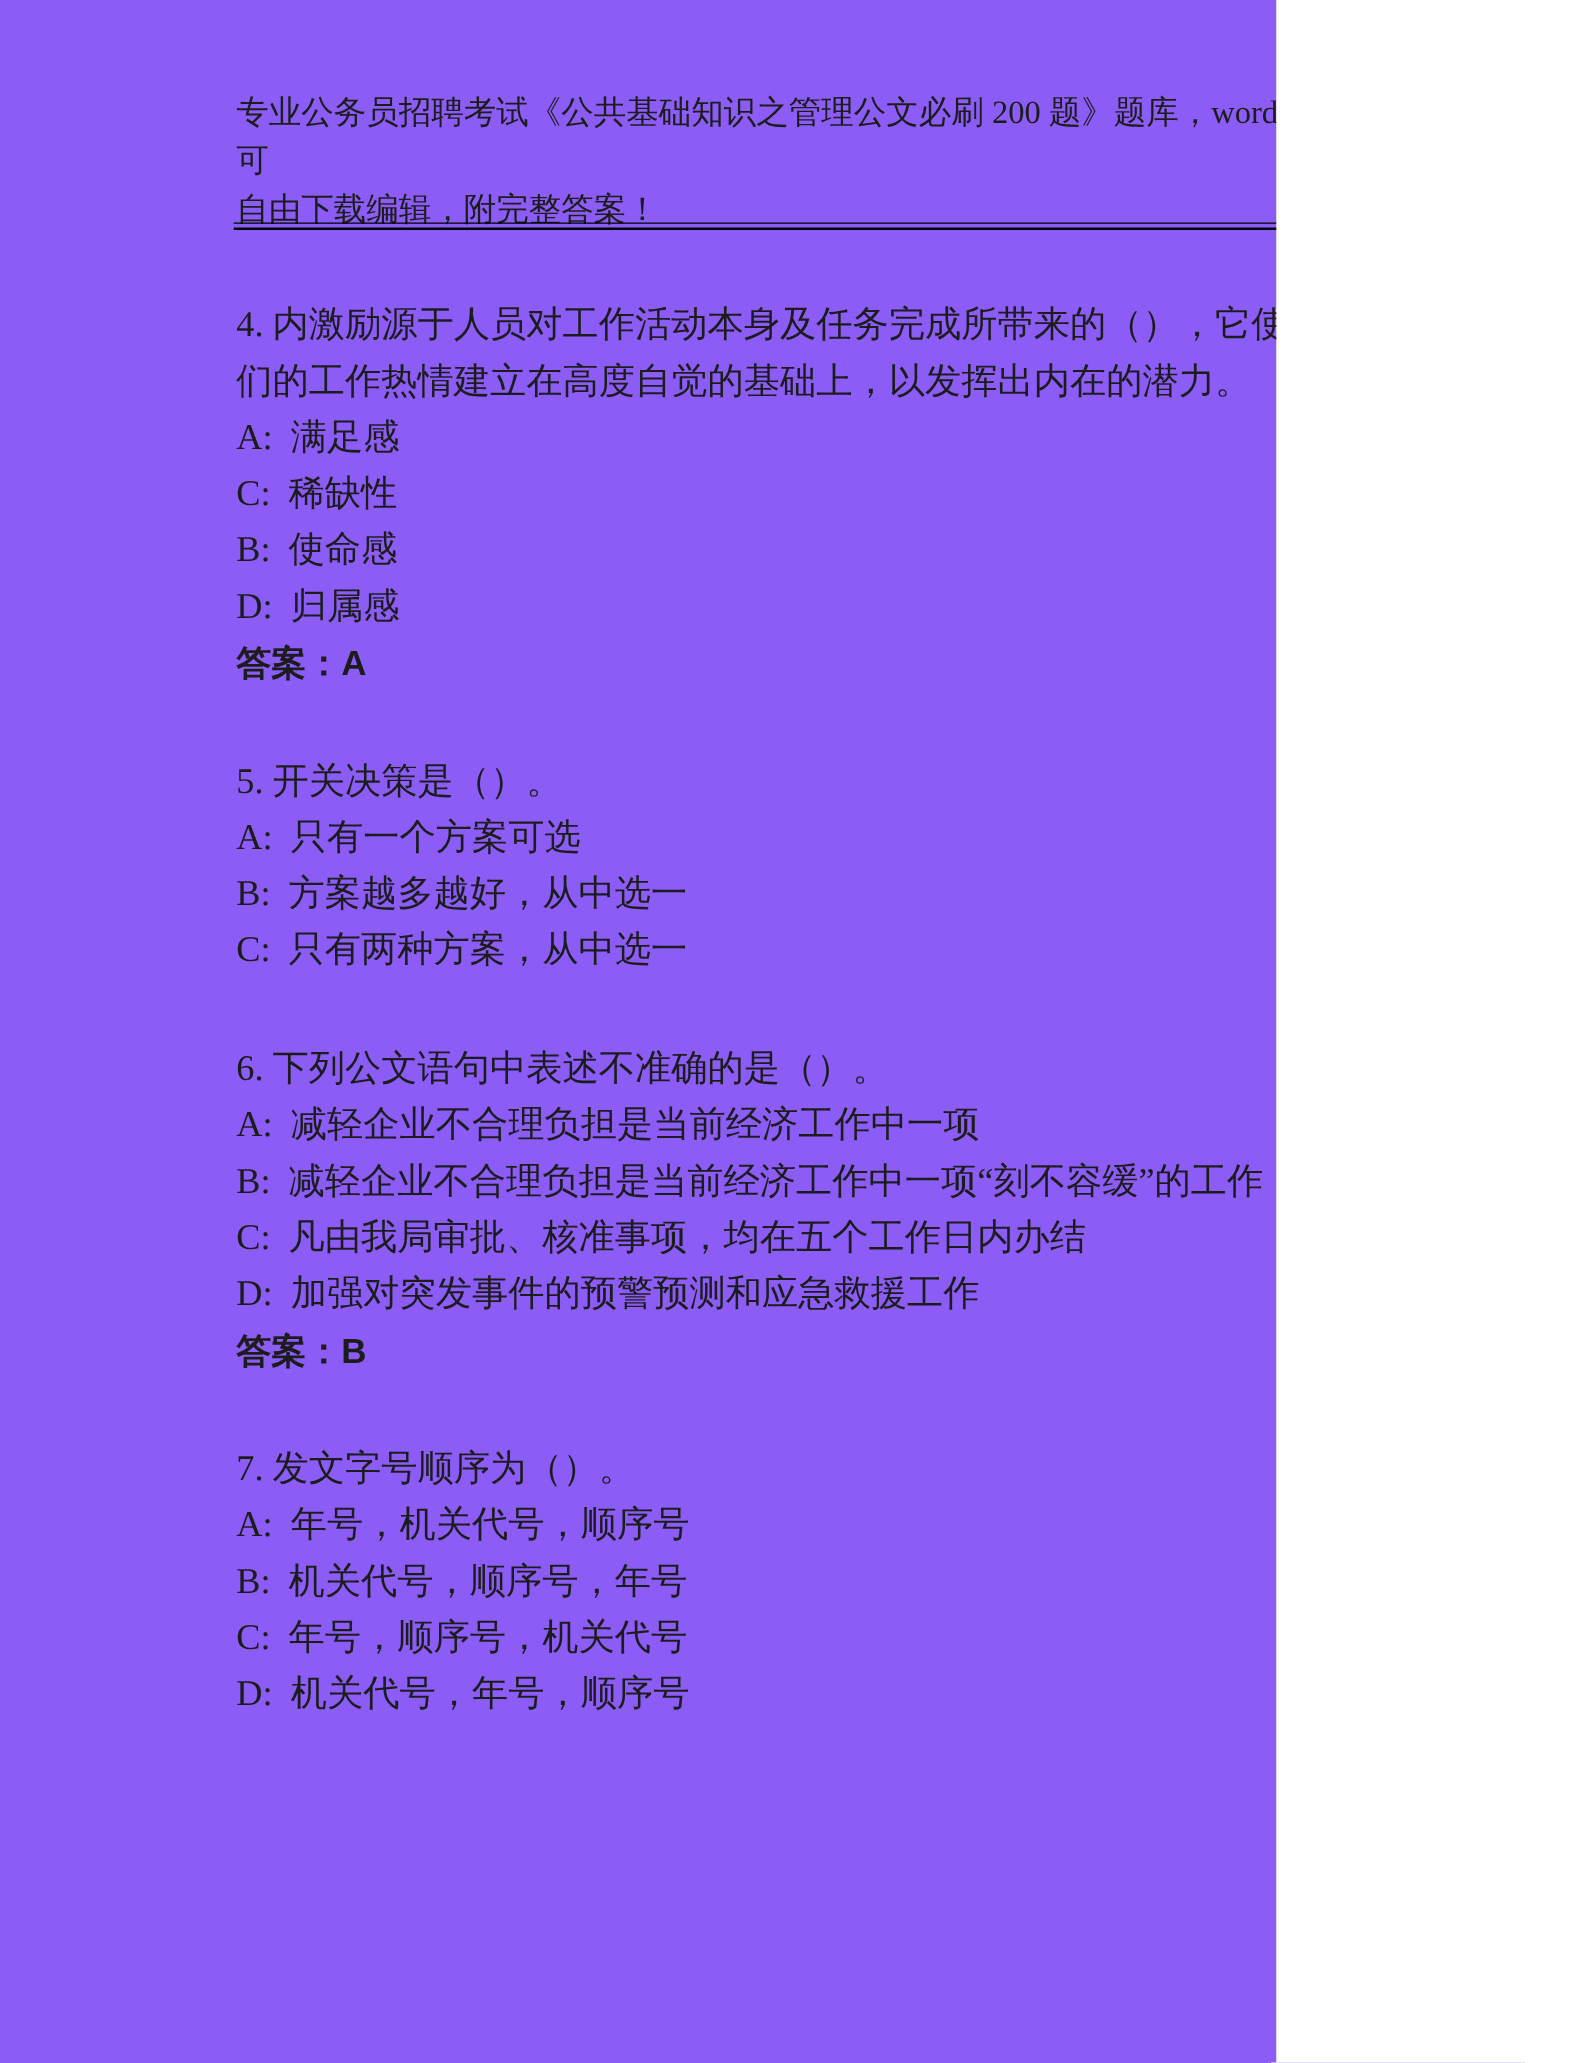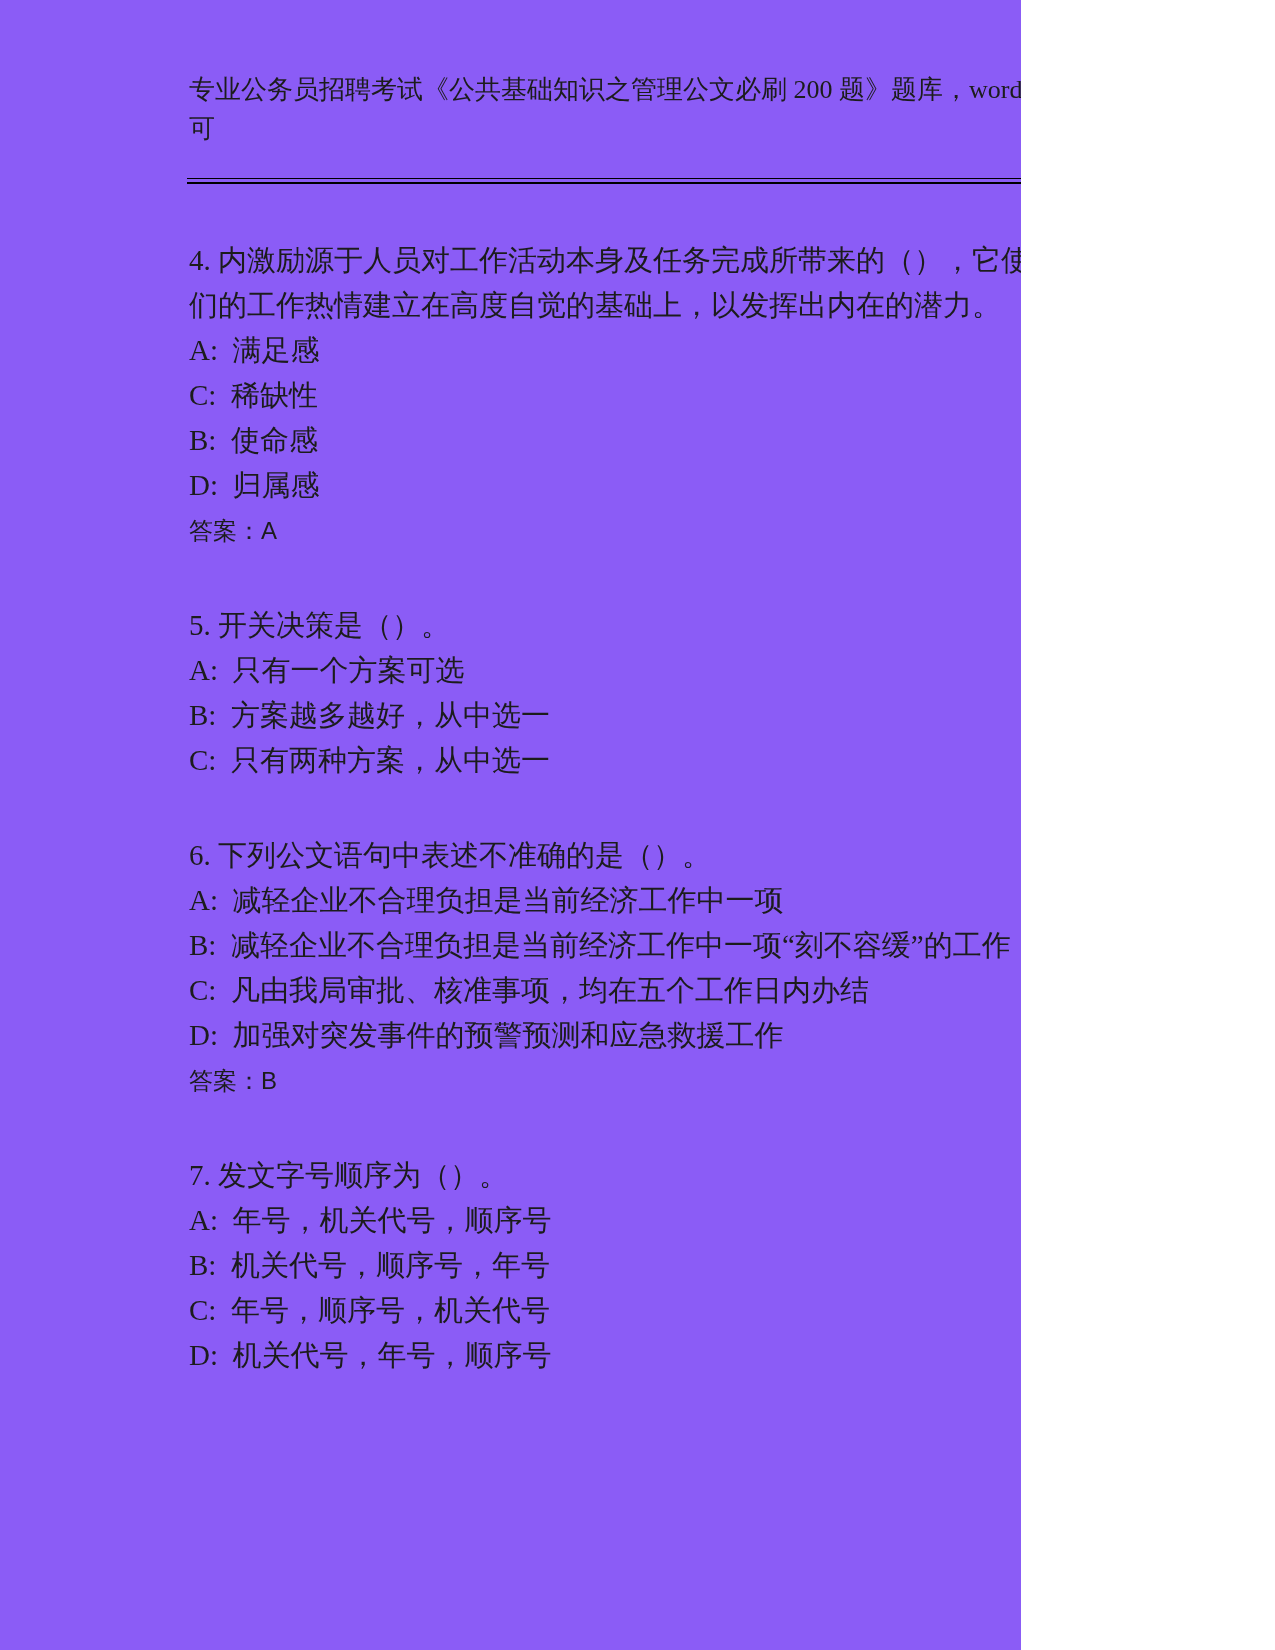--- a/index.html
+++ b/index.html
@@ -48,31 +48,32 @@
   }
   .question {
     margin: 0 0 50px 0;
   }
   .question p {
     margin: 0;
     white-space: pre-wrap;
   }
   .answer {
     font-family: "Liberation Sans", "DejaVu Sans", sans-serif;
-    font-weight: 400;
-    font-size: 24px;
+    font-weight: 700;
+    font-size: 28px;
   }
 </style>
 </head>
 <body>
 
 <div class="page">
 
   <div class="header">
     <div class="header-line">专业公务员招聘考试《公共基础知识之管理公文必刷 200 题》题库，word 格式可</div>
+    <div class="header-line">自由下载编辑，附完整答案！</div>
   </div>
 
   <div class="header-rule"></div>
 
   <div class="content">
 
     <section class="question">
       <p>4. 内激励源于人员对工作活动本身及任务完成所带来的（），它使人们的工作热情建立在高度自觉的基础上，以发挥出内在的潜力。</p>
       <p>A:  满足感</p>
       <p>C:  稀缺性</p>

